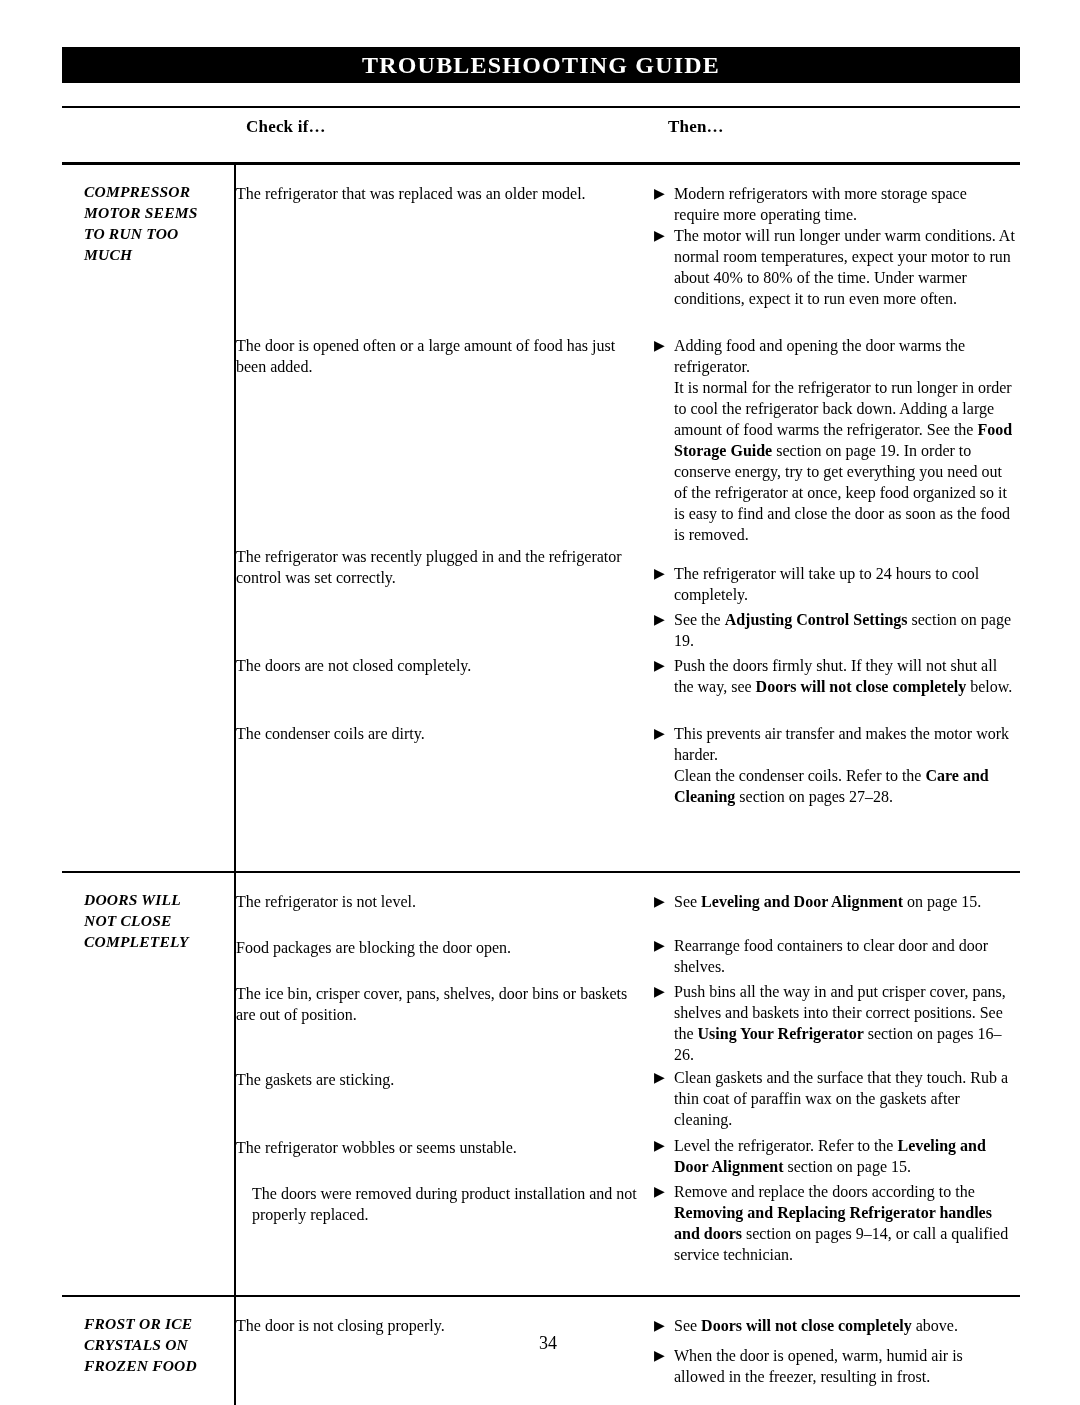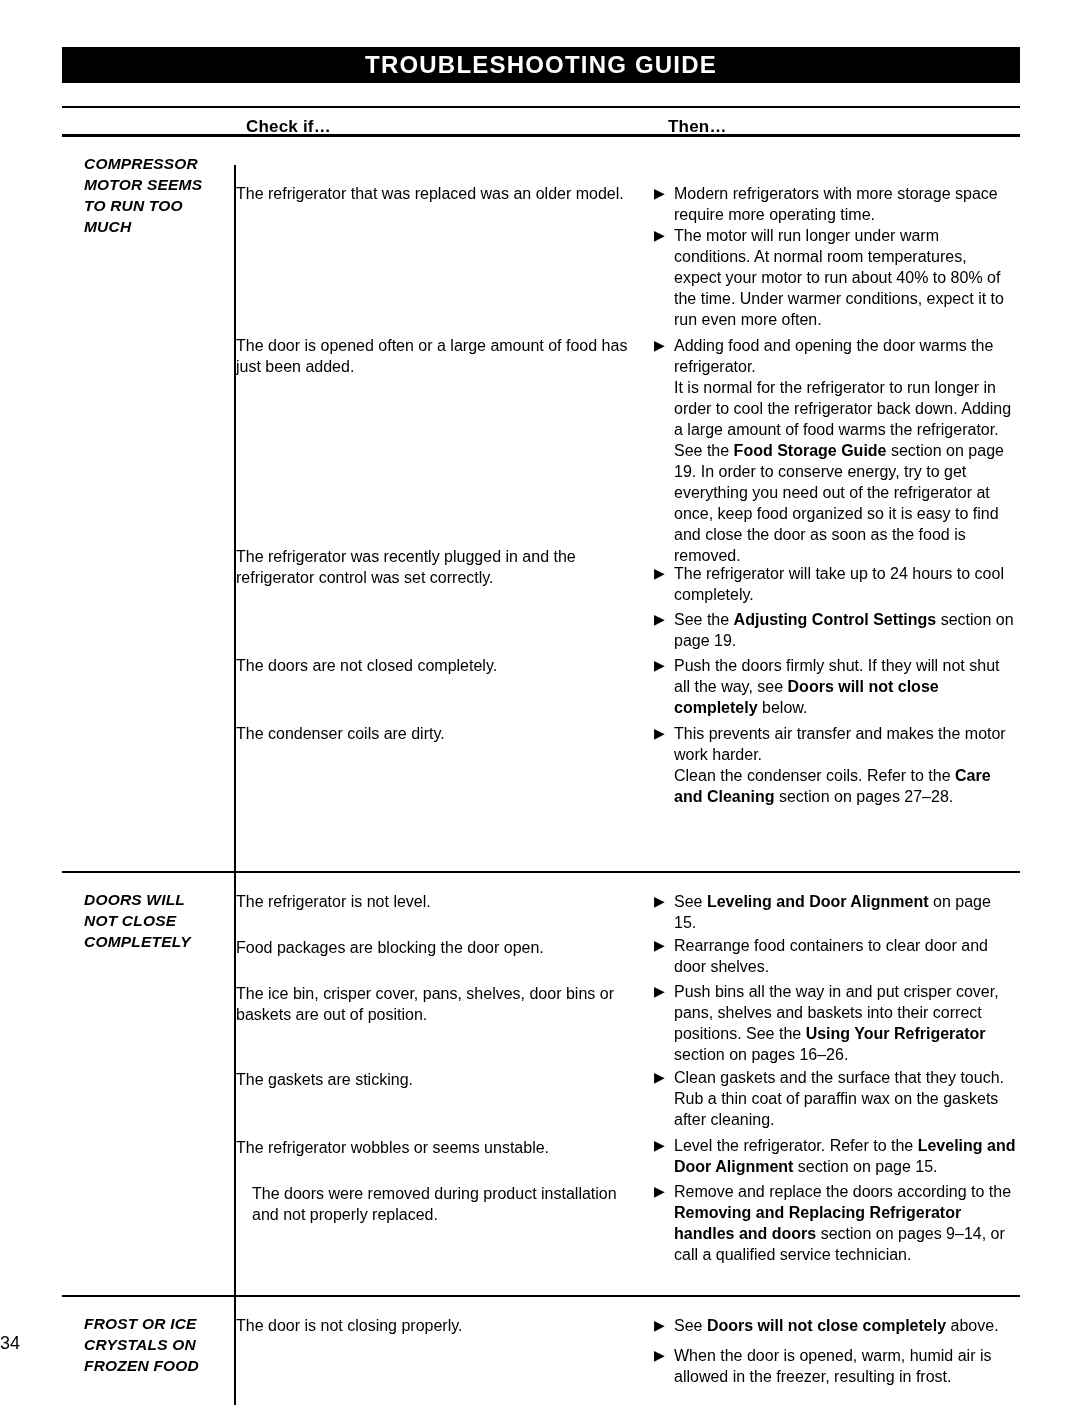--- a/index.html
+++ b/index.html
@@ -12,20 +12,21 @@
     height: 1405px;
     font-family: "Liberation Sans", sans-serif;
     color: #000000;
     -webkit-font-smoothing: antialiased;
   }
   .page {
     position: relative;
     width: 1080px;
     height: 1405px;
     box-sizing: border-box;
+    font-family: Liberation Serif, serif;
   }
 
   
   .banner {
     position: absolute;
     left: 62px;
     top: 47px;
     width: 958px;
     height: 36px;
     background: #000000;
@@ -56,21 +57,21 @@
     width: 100%;
   }
   .rule-med {
     height: 0;
     border-top: 3px solid #000;
     width: 100%;
   }
 
   .head-row {
     position: relative;
-    height: 26px;
+    height: 54px;
   }
   .head-check {
     position: absolute;
     left: 184px;
     top: 9px;
     font-size: 17px;
     font-weight: bold;
     letter-spacing: 0.2px;
   }
   .head-then {
@@ -145,24 +146,24 @@
   .then-sub {
     font-size: 16px;
     line-height: 21px;
     padding-left: 20px;
   }
   .b { font-weight: bold; }
 
   
   .folio {
     position: absolute;
-    left: 0;
+    left: 16px;
     right: 0;
     top: 1333px;
-    text-align: left;
+    text-align: center;
     font-size: 18px;
   }
 </style>
 </head>
 <body>
 
 <div class="page">
 
   <div class="banner">
     <div class="banner-title">TROUBLESHOOTING GUIDE</div>
@@ -174,21 +175,21 @@
       <div class="head-check">Check if…</div>
       <div class="head-then">Then…</div>
     </div>
     <div class="rule-med"></div>
 
     <div id="sections-host">
         <div class="section" style="min-height: 674px;">
           <div class="col-cause">
             <div class="cause-title">COMPRESSOR<br>MOTOR SEEMS<br>TO RUN TOO<br>MUCH</div>
           </div>
-          <div class="col-body" style="min-height: 674px; margin-top: 28px;">
+          <div class="col-body" style="min-height: 674px;">
             <div class="col-checkif" style="position: relative; min-height: 674px;">
               <div class="check-item" style="position: absolute; top: 0px; left: 0px; right: 0px;">The refrigerator that was replaced was an older model.</div>
               <div class="check-item" style="position: absolute; top: 152px; left: 0px; right: 0px;">The door is opened often or a large amount of food has just been added.</div>
               <div class="check-item" style="position: absolute; top: 363px; left: 0px; right: 0px;">The refrigerator was recently plugged in and the refrigerator control was set correctly.</div>
               <div class="check-item" style="position: absolute; top: 540px; left: 0px; right: 0px;">The condenser coils are dirty.</div>
               <div class="check-item" style="position: absolute; top: 472px; left: 0px; right: 0px;">The doors are not closed completely.</div>
             </div>
             <div class="col-then" style="position: relative; min-height: 674px;">
               <div style="position: absolute; top: 0px; left: 14px; right: 4px;">
                 <div class="then-item"><span class="tri">▶</span><span>Modern refrigerators with more storage space require more operating time.</span></div>

